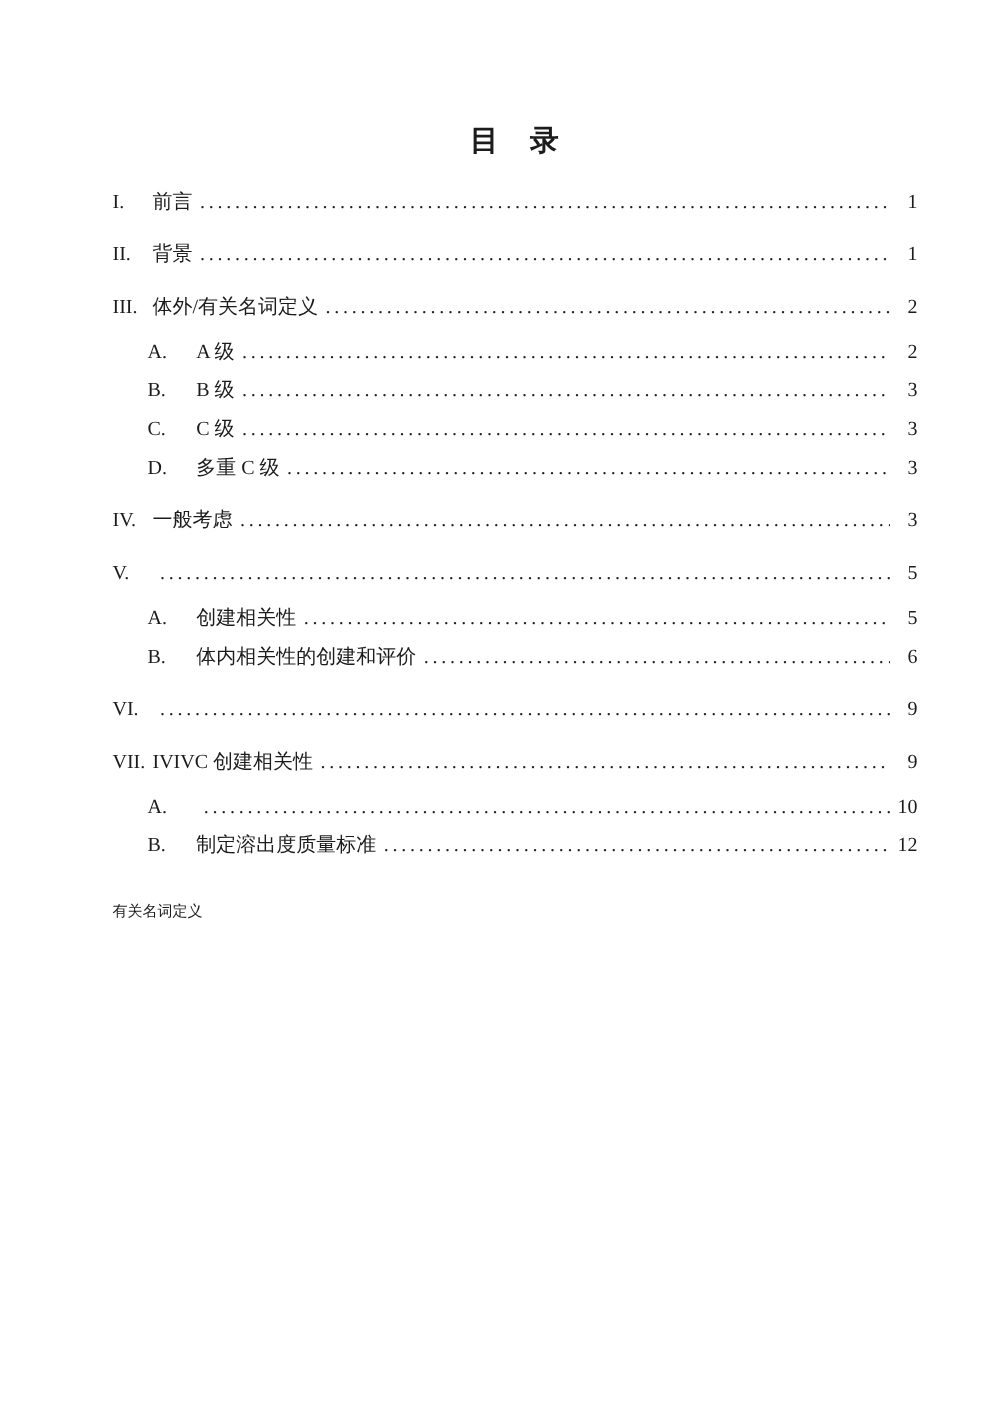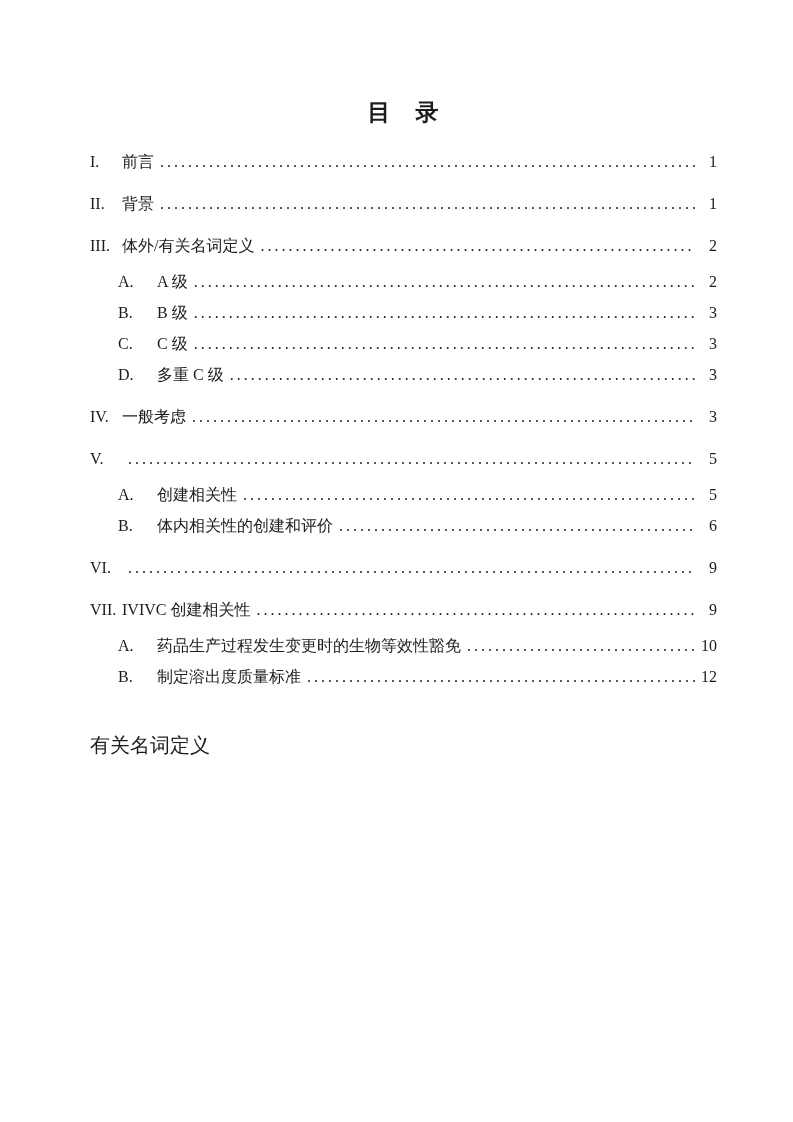--- a/index.html
+++ b/index.html
@@ -9,21 +9,21 @@
   }
   body {
     width: 793px;
     height: 1122px;
     position: relative;
     font-family: "Liberation Serif", "DejaVu Serif", serif;
     color: #1c1c1c;
     overflow: hidden;
   }
   .page {
-    padding: 96px 76px 0 90px;
+    padding: 96px 59px 0 90px;
   }
   .doc-title {
     text-align: center;
     font-size: 23px;
     font-weight: bold;
     line-height: 34px;
     white-space: pre;
     letter-spacing: 1px;
     margin-bottom: 20px;
   }
@@ -57,23 +57,23 @@
     content: "..........................................................................................................................................................................";
     letter-spacing: 3px;
   }
   .pageno {
     flex: 0 0 auto;
     min-width: 16px;
     text-align: right;
     padding-left: 3px;
   }
   .footer-note {
-    font-size: 20px;
+    font-size: 12px;
     line-height: 21px;
-    margin-top: 48px;
+    margin-top: 32px;
   }
 </style>
 </head>
 <body>
 
 <div class="page">
   <div class="doc-title">目　录</div>
 
   <div class="toc-list">
   <div class="row lvl1">
@@ -160,21 +160,20 @@
 
   <div class="row lvl1">
     <span class="numeral">VII.</span>
     <span class="label">IVIVC 创建相关性</span>
     <span class="dots"></span>
     <span class="pageno">9</span>
   </div>
 
   <div class="row lvl2">
     <span class="numeral">A.</span>
-    <span class="label">药品生产过程发生变更时的生物等效性豁免</span>
     <span class="dots"></span>
     <span class="pageno">10</span>
   </div>
 
   <div class="row lvl2">
     <span class="numeral">B.</span>
     <span class="label">制定溶出度质量标准</span>
     <span class="dots"></span>
     <span class="pageno">12</span>
   </div>

